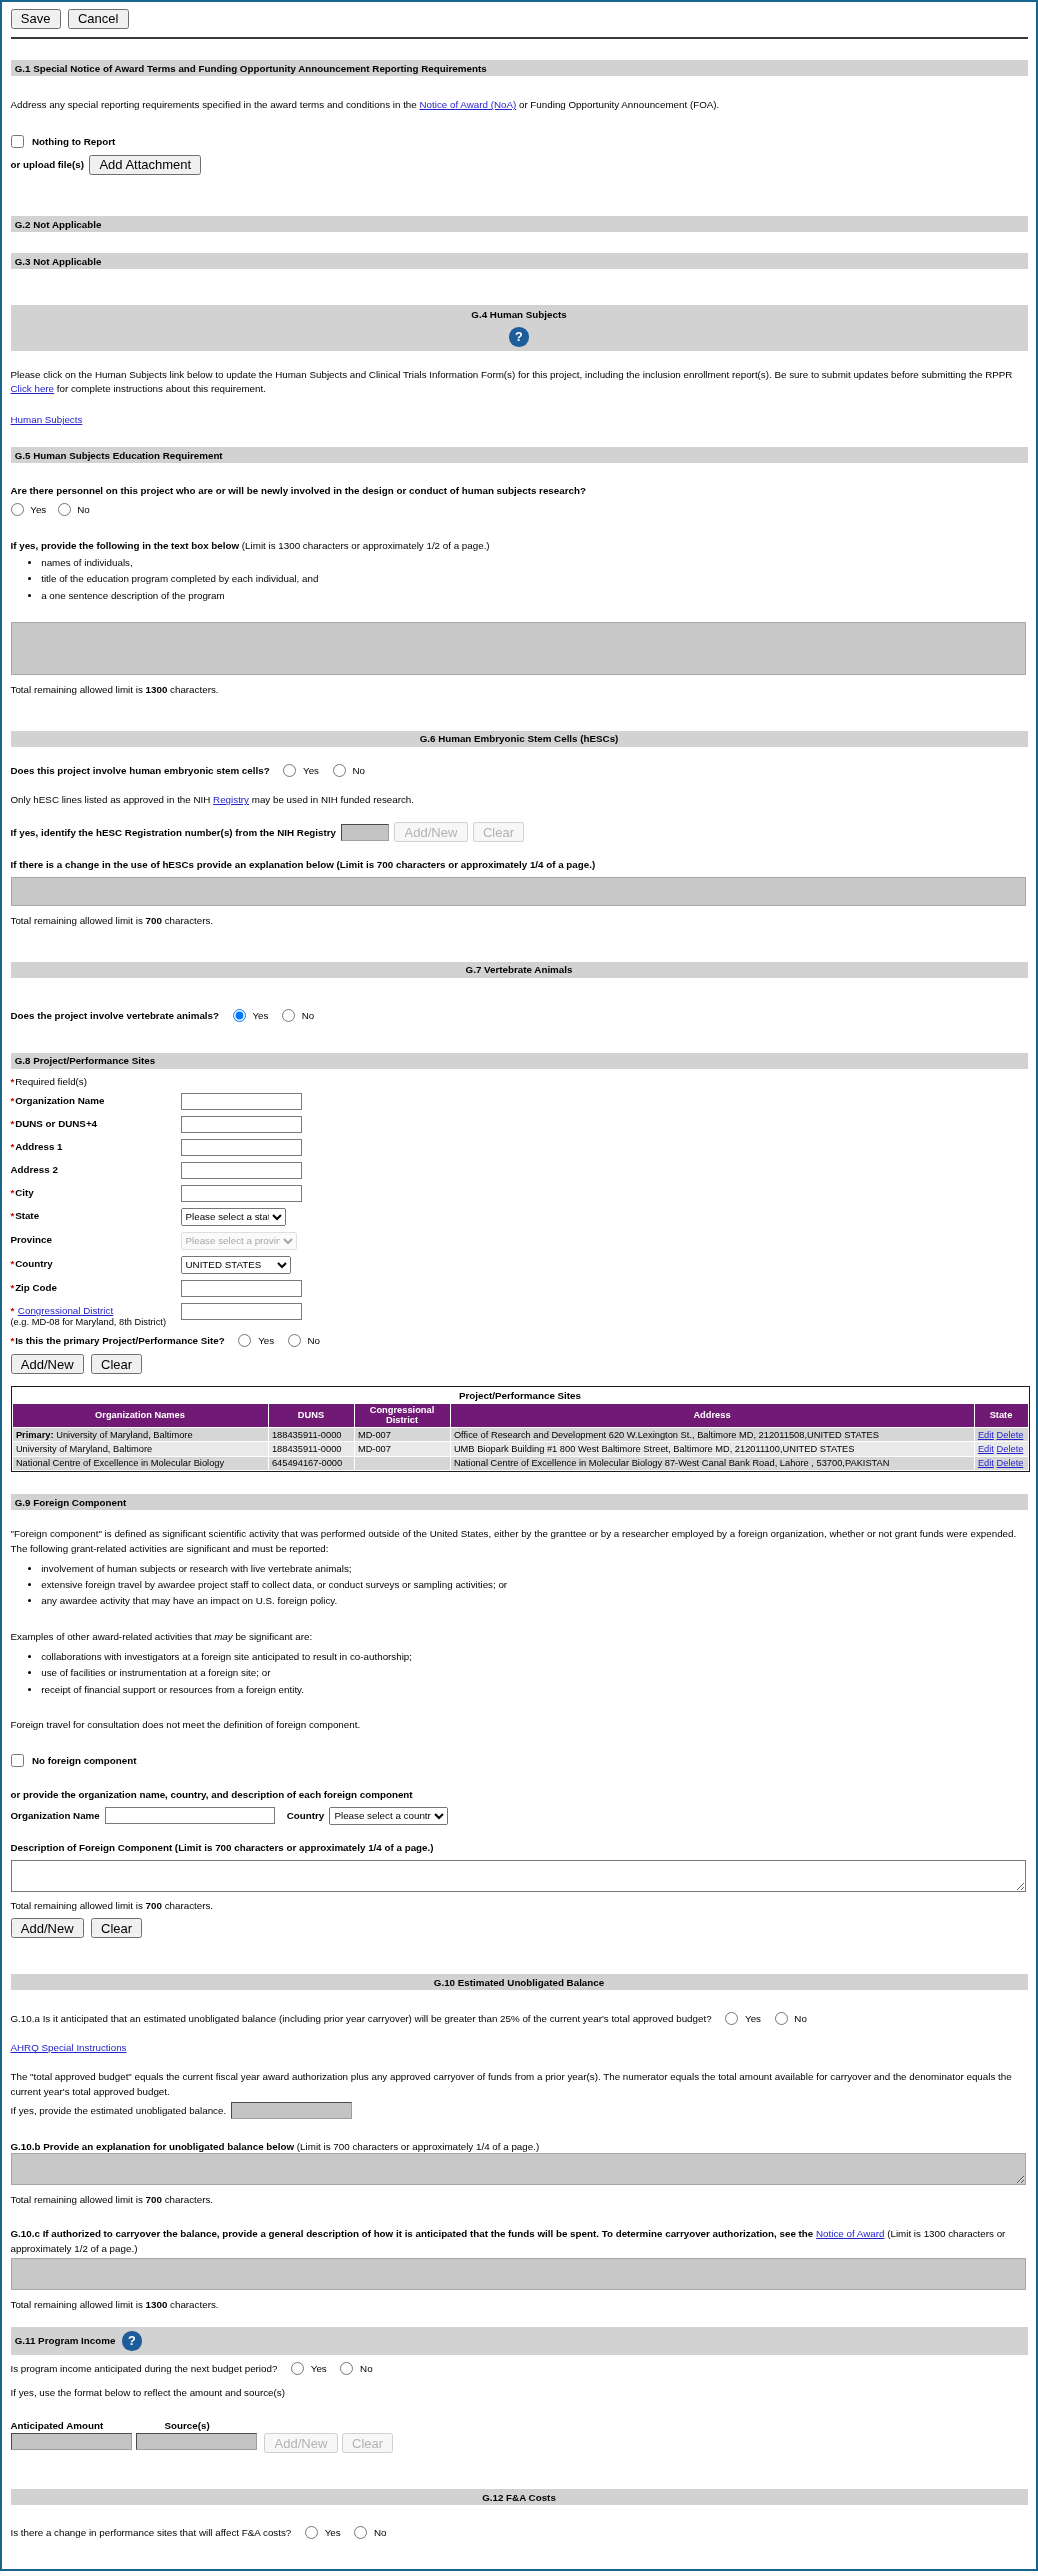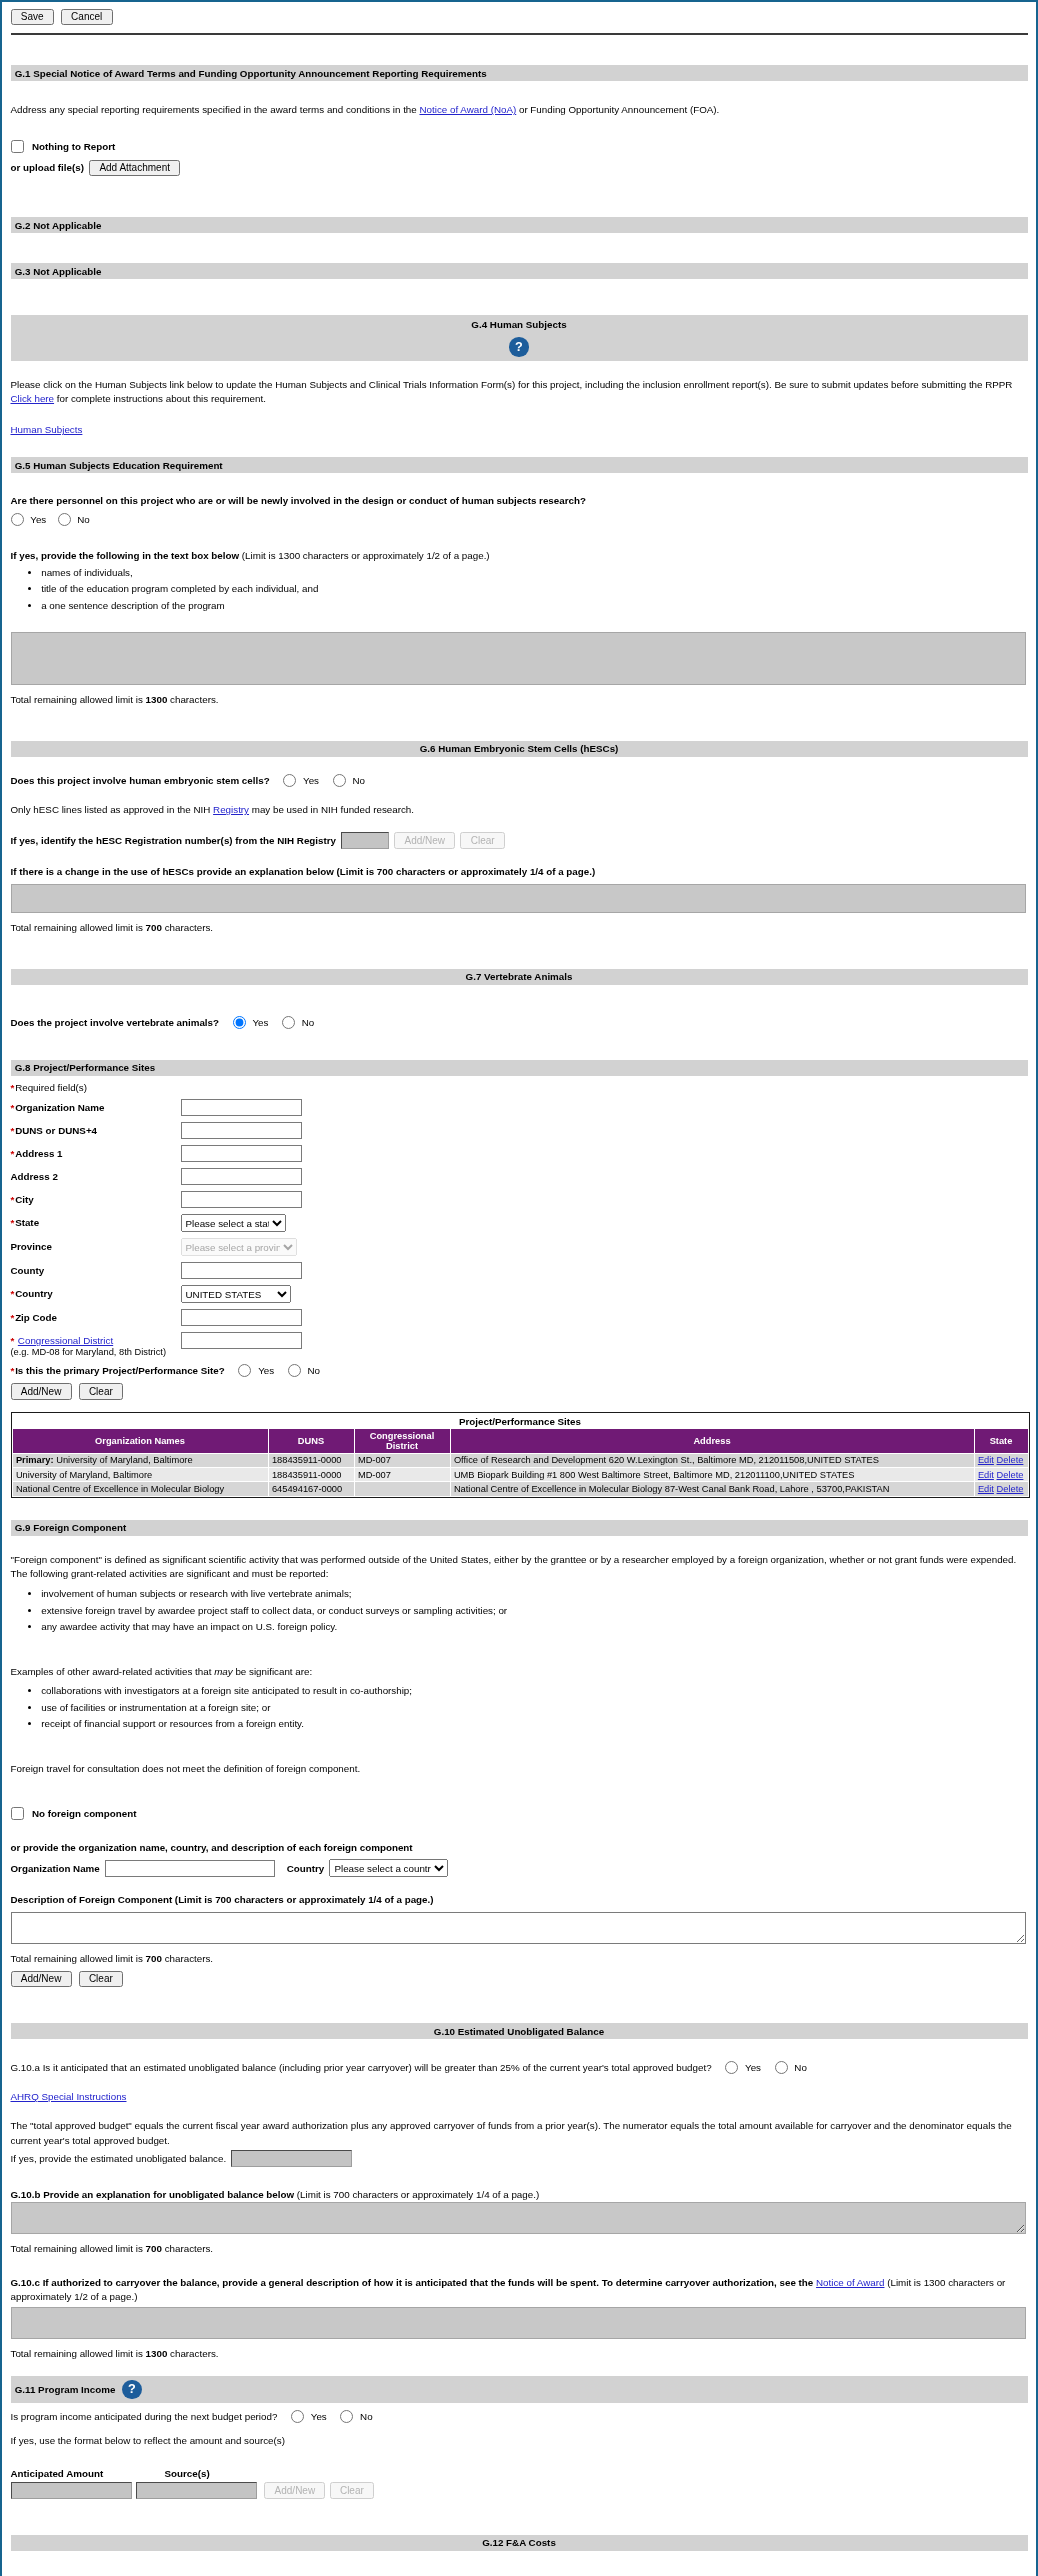--- a/index.html
+++ b/index.html
@@ -1,20 +1,20 @@
 <!DOCTYPE html>
 <html style="font-size:13.6px"><head>
 <meta charset="utf-8">
 <style>
   * { box-sizing: border-box; }
   html,body { margin:0; padding:0; background:#fff; }
   body { font-family:"Liberation Sans", sans-serif; font-size:9.8px; color:#000; width:1038px; }
   .frame { width:1038px; min-height:2571px; border:2.5px solid #17648f; padding:6.8px 8.5px 12px 8.5px; background:#fff; }
 
-  .btn { font-family:"Liberation Sans", sans-serif; font-size:10px; padding:1.7px 9.3px; background:#f0f0f0;
+  .btn { font-family:"Liberation Sans", sans-serif; font-size:13px; padding:1.7px 9.3px; background:#f0f0f0;
          border:0.8px solid #6f6f6f; border-radius:2.5px; color:#000; cursor:pointer; }
   .btn.disabled { color:#b3b3b3; border-color:#cfcfcf; background:#f7f7f7; cursor:default; }
 
   .rule { height:2.5px; background:#3a3a3a; margin:7.6px 0 0 0; }
 
   .bar { background:#d2d2d2; font-weight:bold; font-size:9.8px; padding:2.5px 4.2px; display:flex; align-items:center; gap:6.8px; }
   .bar.tall { padding:4.2px 4.2px; min-height:27px; }
 
   .help { display:inline-flex; width:19.5px; height:19.5px; border-radius:50%; background:#1d5d9b; color:#fff;
           font-weight:bold; align-items:center; justify-content:center; font-size:12.7px; flex:0 0 auto; cursor:pointer; }
@@ -48,21 +48,21 @@
 
   table.ps { border-collapse:separate; border-spacing:1.7px; background:#fff; border:1.7px solid #1a1a1a; width:1019px; font-size:9.3px; }
   table.ps td, table.ps th { padding:1.7px 3.4px; }
   table.ps .title td { background:#fff; font-weight:bold; text-align:center; font-size:9.8px; }
   table.ps th { background:#701a75; color:#fff; font-weight:bold; text-align:center; }
   table.ps tr.r1 td, table.ps tr.r3 td { background:#d6d6d6; }
   table.ps tr.r2 td { background:#e9e9e9; }
   table.ps td.act { white-space:nowrap; }
 
   .mt8{margin-top:6.8px;} .mt14{margin-top:12px;} .mt20{margin-top:17px;} .mt26{margin-top:22px;}
-  .mt32{margin-top:30px;} .mt36{margin-top:31px;} .mt42{margin-top:36px;flex-direction:column;} .mt48{margin-top:41px;}
+  .mt32{margin-top:21px;} .mt36{margin-top:31px;} .mt42{margin-top:36px;flex-direction:column;} .mt48{margin-top:41px;}
   .inline { display:flex; align-items:center; gap:5.1px; flex-wrap:wrap; }
 </style>
 </head>
 <body>
 
 <div class="frame">
 
   
   <div>
     <button class="btn">Save</button>
@@ -190,24 +190,20 @@
     <span class="flabel"><span class="req"></span><span>City</span></span>
     <input type="text" style="">
   </div>
   <div class="frow">
     <span class="flabel"><span class="req"></span><span>State</span></span>
     <select style="width:105px;"><option>Please select a state</option></select>
   </div>
   <div class="frow">
     <span class="flabel"><span>Province</span></span>
     <select style="width:116px;" disabled=""><option>Please select a province</option></select>
-  </div>
-  <div class="frow">
-    <span class="flabel"><span>County</span></span>
-    <input type="text" style="">
   </div>
   <div class="frow">
     <span class="flabel"><span class="req"></span><span>Country</span></span>
     <select style="width:110px;"><option>UNITED STATES</option></select>
   </div>
   <div class="frow">
     <span class="flabel"><span class="req"></span><span>Zip Code</span></span>
     <input type="text" style="">
   </div>
   <div class="frow">

